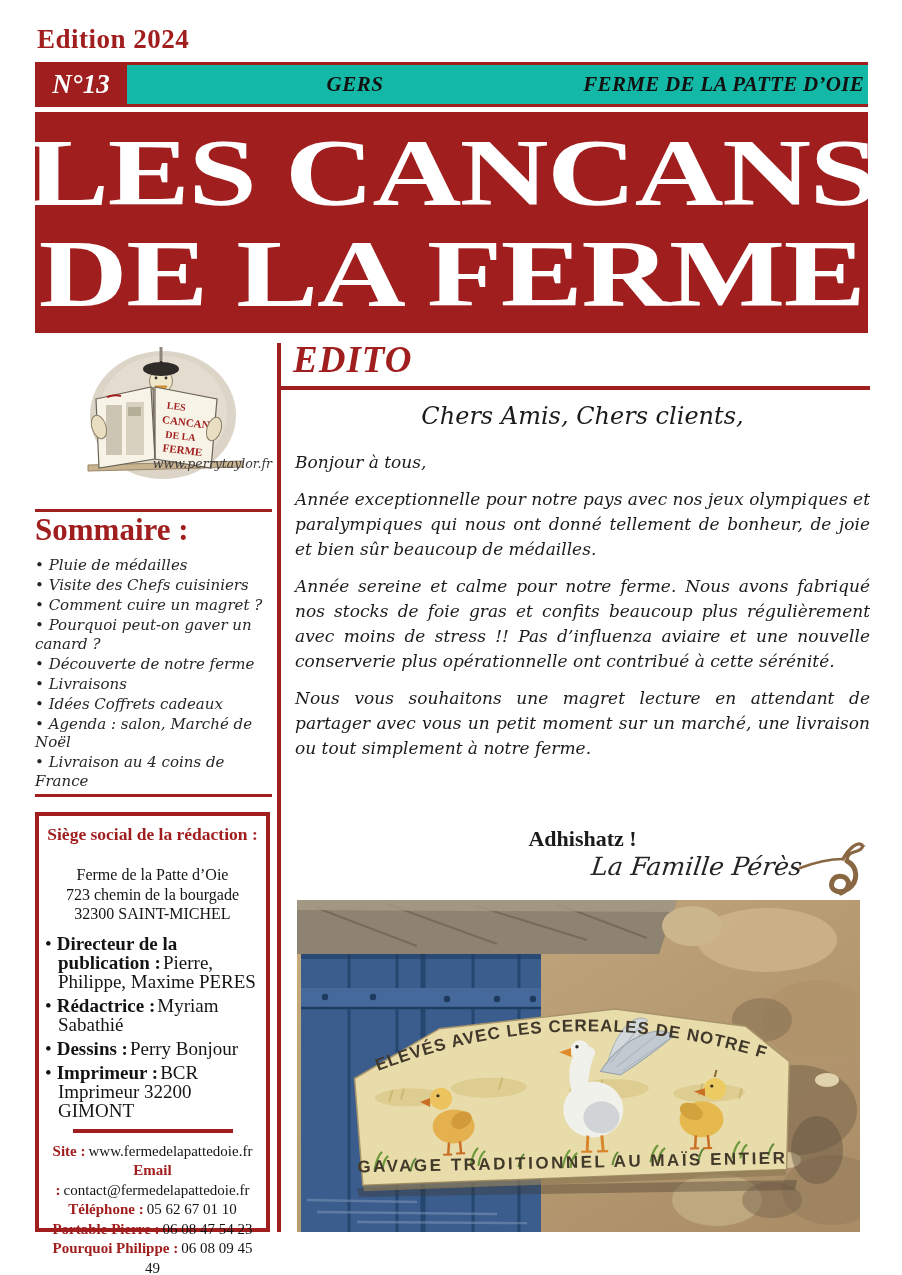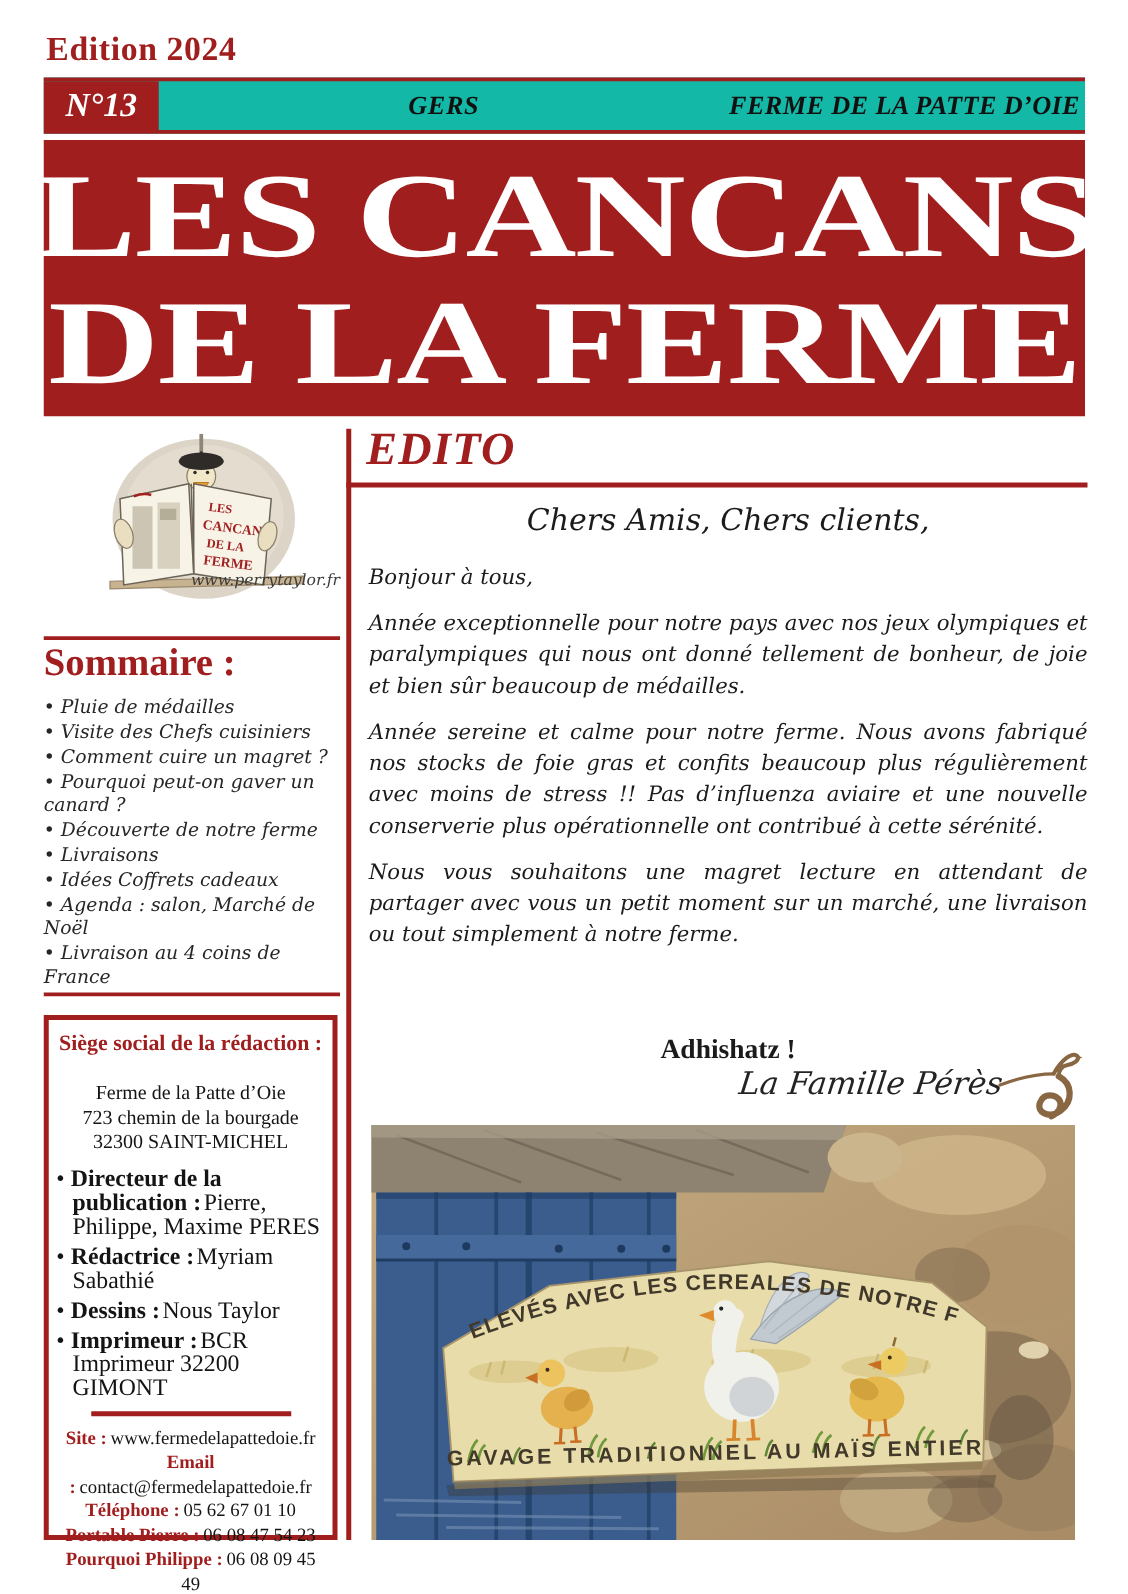--- a/index.html
+++ b/index.html
@@ -145,21 +145,21 @@
 
   <div class="abs siege-box">
     <div class="siege-title">Siège social de la rédaction :</div>
     <div class="addr-block">
       <div class="addr-line">Ferme de la Patte d’Oie</div>
       <div class="addr-line">723 chemin de la bourgade</div>
       <div class="addr-line">32300 SAINT-MICHEL</div>
     </div>
     <div class="credit-item"><span class="clabel">Directeur de la publication :</span><span class="cvalue">Pierre, Philippe, Maxime PERES</span></div>
     <div class="credit-item"><span class="clabel">Rédactrice :</span><span class="cvalue">Myriam Sabathié</span></div>
-    <div class="credit-item"><span class="clabel">Dessins :</span><span class="cvalue">Nous Taylor</span></div>
+    <div class="credit-item"><span class="clabel">Dessins :</span><span class="cvalue">Perry Bonjour</span></div>
     <div class="credit-item"><span class="clabel">Imprimeur :</span><span class="cvalue">BCR Imprimeur 32200 GIMONT</span></div>
     <div class="box-rule"></div>
     <div class="contact-line"><span class="klabel">Site :</span><span class="kvalue">www.fermedelapattedoie.fr</span></div>
     <div class="contact-line"><span class="klabel">Email :</span><span class="kvalue">contact@fermedelapattedoie.fr</span></div>
     <div class="contact-line"><span class="klabel">Téléphone :</span><span class="kvalue">05 62 67 01 10</span></div>
     <div class="contact-line"><span class="klabel">Portable Pierre :</span><span class="kvalue">06 08 47 54 23</span></div>
     <div class="contact-line"><span class="klabel">Pourquoi Philippe :</span><span class="kvalue">06 08 09 45 49</span></div>
     <div class="contact-line"><span class="klabel">Portable Maxime :</span><span class="kvalue">06 20 50 16 69</span></div>
   </div>
 

